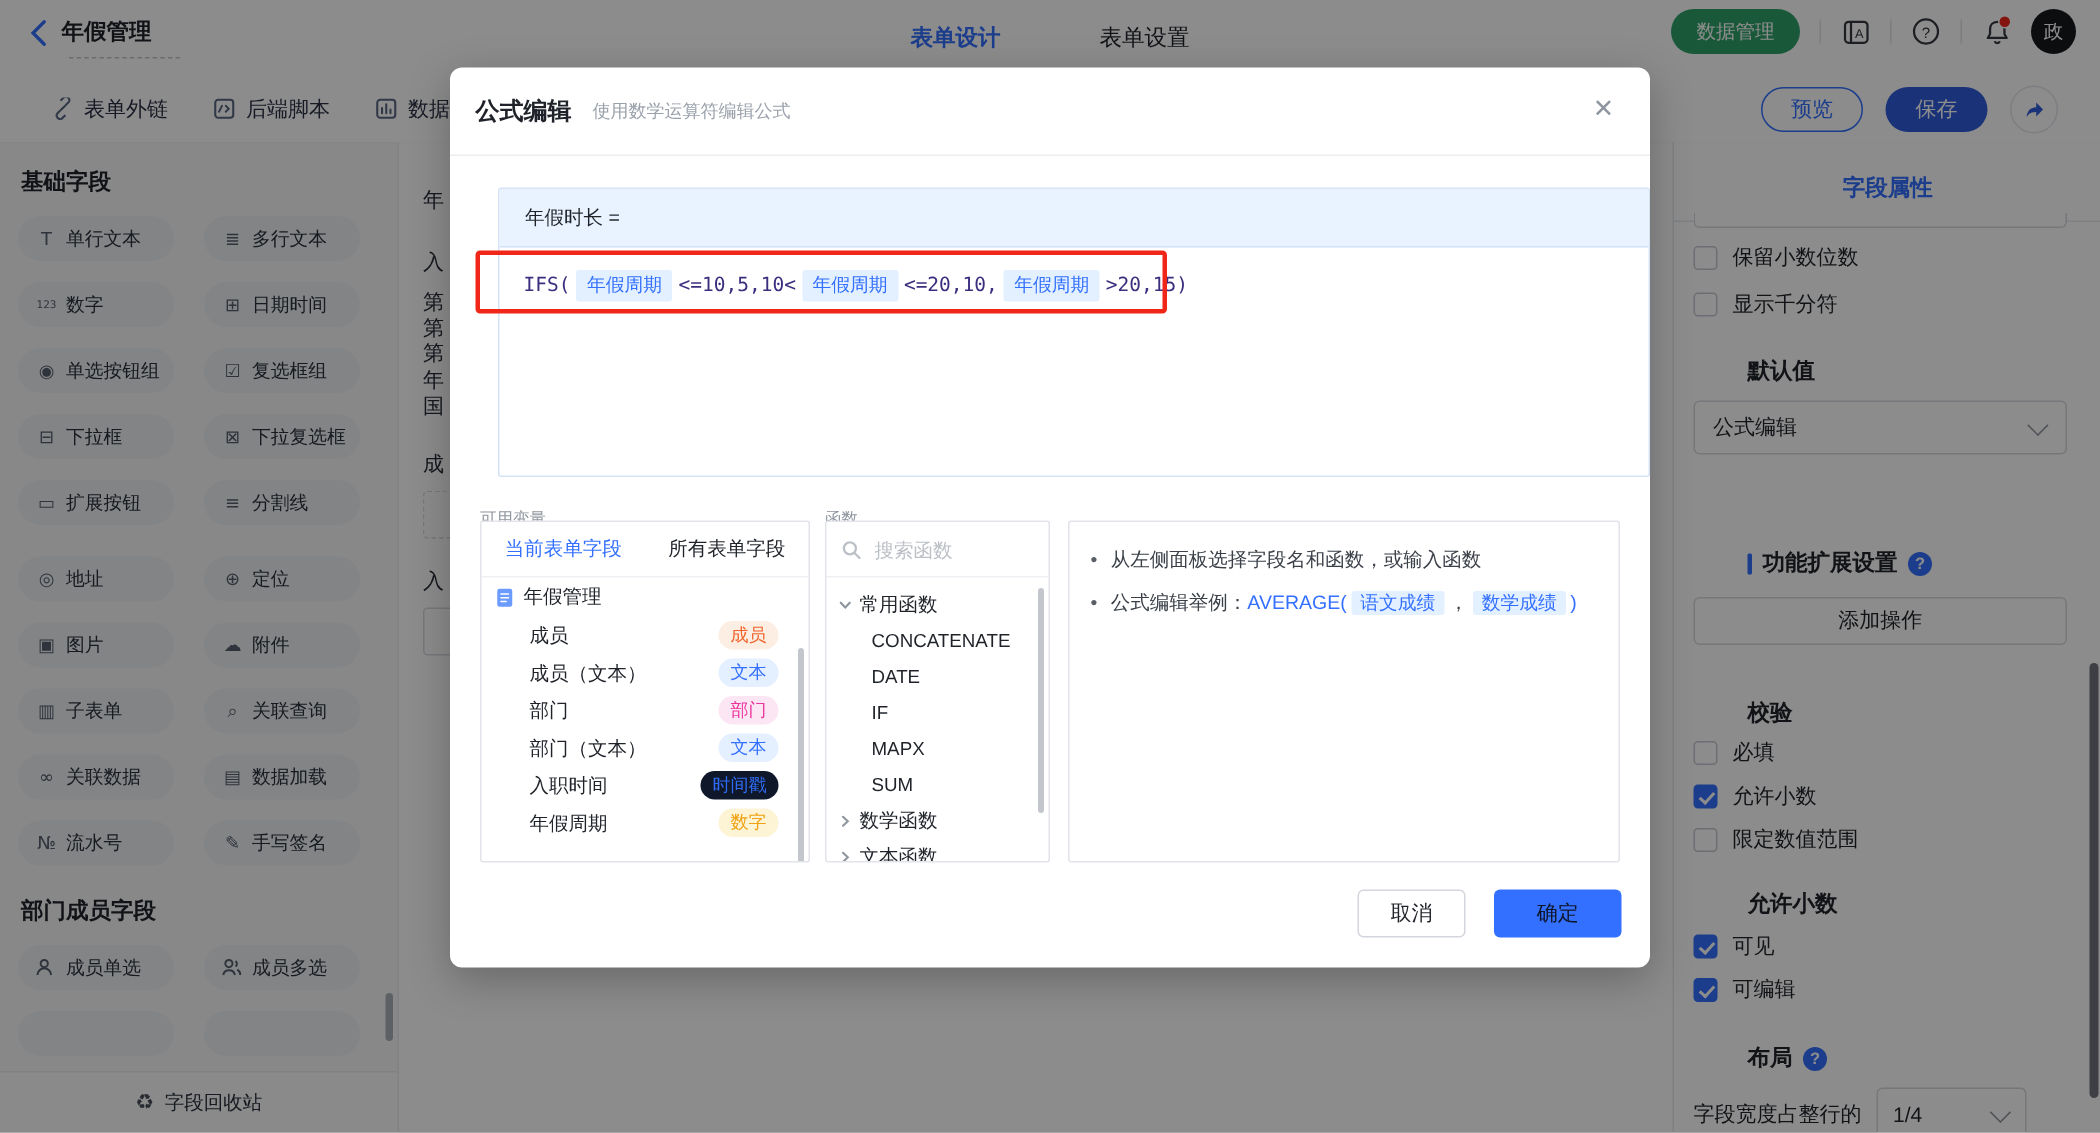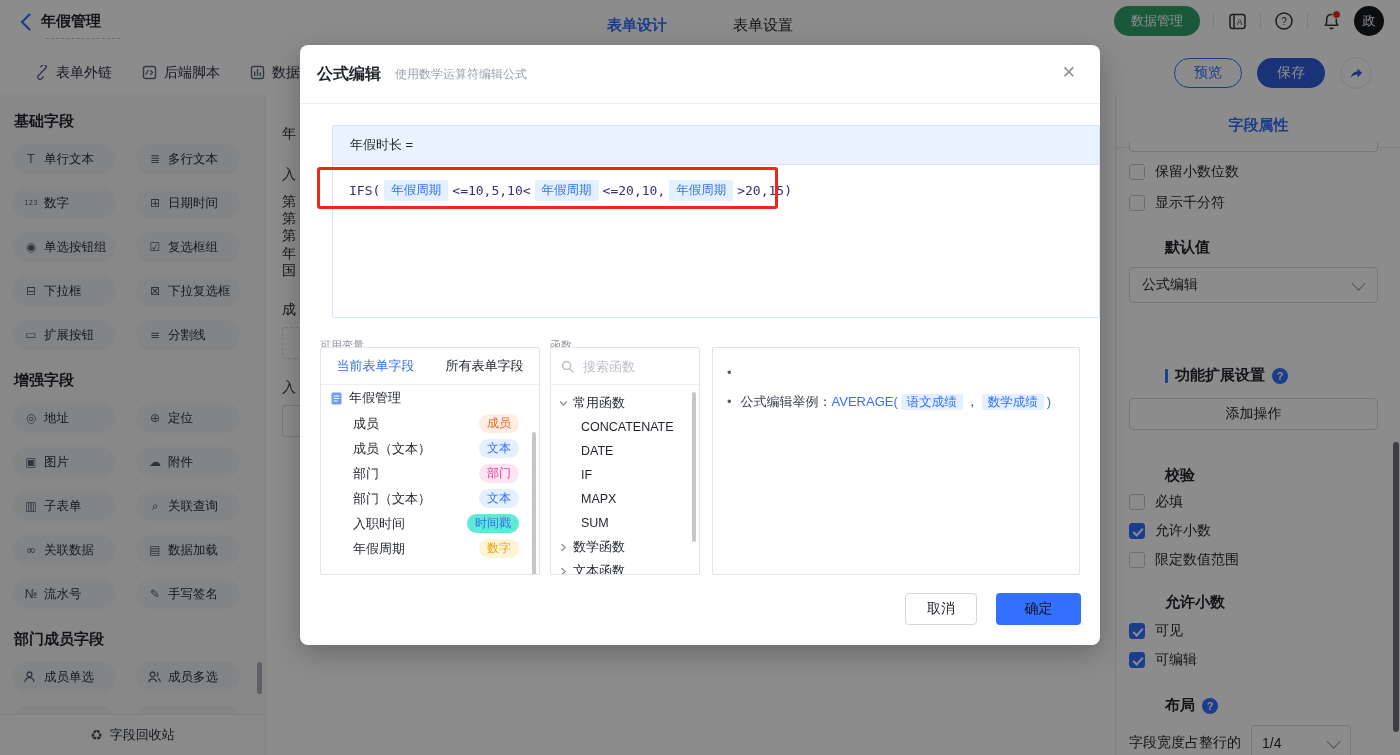--- a/index.html
+++ b/index.html
@@ -98,21 +98,21 @@
   .panel{position:absolute;top:302px;height:228px;border:1px solid #e2e4e9;border-radius:2px;box-sizing:border-box;background:#fff;overflow:hidden;}
   .vtabs{height:36px;border-bottom:1px solid #eef0f3;display:flex;align-items:center;justify-content:space-around;font-size:13px;}
   .vtab{color:#1f2329;cursor:pointer;}
   .vtab.active{color:#3370ff;}
   .vrow{height:26px;display:flex;align-items:center;padding-left:10px;gap:7px;font-size:13px;color:#1f2329;position:relative;}
   .vrow.field{padding-left:32px;height:25px;cursor:pointer;}
   .badge{position:absolute;right:20px;font-size:12px;padding:1.5px 8px;border-radius:10px;line-height:1.3;}
   .b-member{color:#f0642d;background:#fdeee3;}
   .b-text{color:#3370ff;background:#e4efff;}
   .b-dept{color:#eb359e;background:#fde6f3;}
-  .b-time{color:#2f6cf6;background:#5eead4;}
+  .b-time{color:#2f6cf6;background:#0f172a;}
   .b-num{color:#efa213;background:#fdf3d5;}
   .vscroll{position:absolute;right:3px;top:84px;width:4px;height:168px;border-radius:2px;background:#c3c6cc;}
   .fsearch{height:36px;border-bottom:1px solid #eef0f3;display:flex;align-items:center;gap:7px;padding-left:10px;}
   .fsearch input{border:none;outline:none;font-size:13px;width:100px;color:#1f2329;font-family:inherit;}
   .fsearch input::placeholder{color:#bcc0c6;}
   .frow{height:24px;display:flex;align-items:center;padding-left:8px;gap:5px;font-size:13px;color:#1f2329;cursor:pointer;}
   .frow.item{padding-left:30px;font-size:12.5px;}
   .fscroll{position:absolute;right:3px;top:44px;width:4px;height:150px;border-radius:2px;background:#c3c6cc;}
   .tips{padding:15px 14px;font-size:13px;color:#3b4049;}
   .tip{display:flex;gap:9px;line-height:20px;margin-bottom:9px;align-items:flex-start;}
@@ -245,21 +245,20 @@
             <span class="ic">▭</span>
             <span>扩展按钮</span>
           </div>
         <div class="pill">
             <span class="ic">≡</span>
             <span>分割线</span>
           </div>
       </div>
     </div>
     <div class="sb-section">
-      <h3 class="sb-title">增强字段</h3>
       <div class="pills">
         <div class="pill">
             <span class="ic">◎</span>
             <span>地址</span>
           </div>
         <div class="pill">
             <span class="ic">⊕</span>
             <span>定位</span>
           </div>
         <div class="pill">
@@ -516,20 +515,21 @@
           </svg>
         <span>文本函数</span>
       </div>
       <div class="fscroll"></div>
     </div>
 
     <div class="panel" style="left:412px;width:368px">
       <div class="tips">
         <div class="tip">
           <span class="dot">•</span>
+          <span>从左侧面板选择字段名和函数，或输入函数</span>
         </div>
         <div class="tip">
           <span class="dot">•</span>
           <span>
             <span>公式编辑举例：</span><span class="tfn">AVERAGE(</span><span class="tchip">语文成绩</span><span>，</span><span class="tchip">数学成绩</span><span class="tfn">)</span>
           </span>
         </div>
       </div>
     </div>
 

